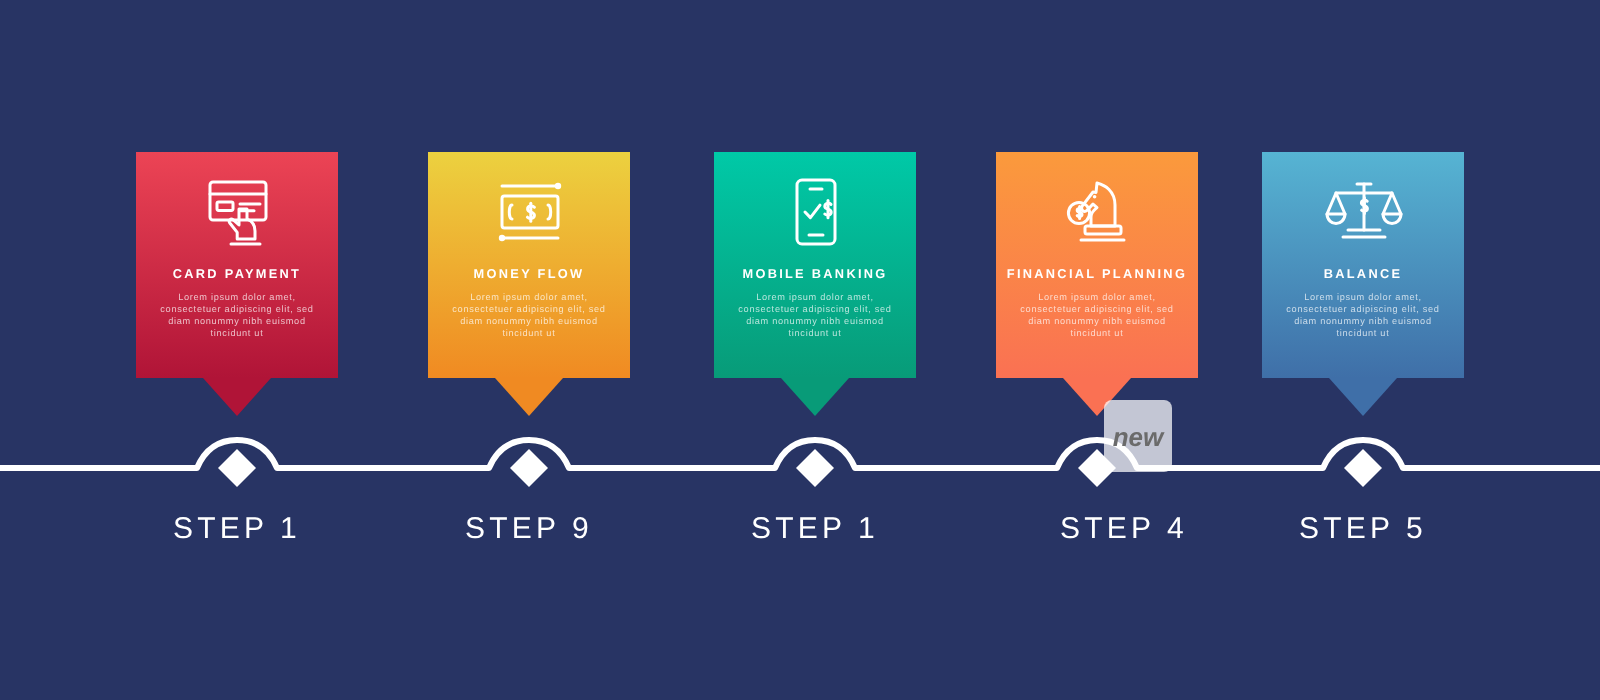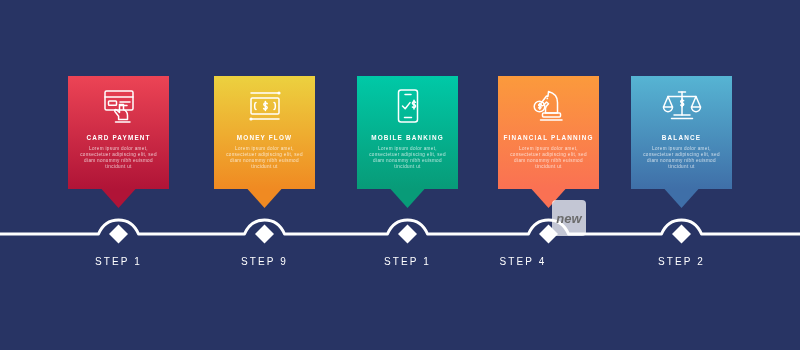--- a/index.html
+++ b/index.html
@@ -50,21 +50,21 @@
     text-align:center;
   }
 
   
   .timeline{position:absolute;left:0;top:207px;width:800px;height:56px;}
   .step-label{
     position:absolute;
     top:256px;
     width:120px;
     text-align:center;
-    font-size:10px;
+    font-size:15px;
     letter-spacing:2.1px;
     color:#ffffff;
     font-weight:normal;
     white-space:nowrap;
   }
 
   .wm-text{
     position:absolute;
     left:590px;top:148px;
     font-size:31px;
@@ -235,19 +235,19 @@
         <polygon points="407.5,17.5 417,27 407.5,36.5 398,27" fill="#ffffff"></polygon>
         <polygon points="548.5,17.5 558,27 548.5,36.5 539,27" fill="#ffffff"></polygon>
         <polygon points="681.5,17.5 691,27 681.5,36.5 672,27" fill="#ffffff"></polygon>
       </g>
   </svg>
 
   <div id="steps-layer">
       <div class="step-label" style="left: 58.5px;">STEP 1</div>
       <div class="step-label" style="left: 204.5px;">STEP 9</div>
       <div class="step-label" style="left: 347.5px;">STEP 1</div>
-      <div class="step-label" style="left: 463px; text-align: center;">STEP 4</div>
-      <div class="step-label" style="left: 621.5px;">STEP 2</div>
+      <div class="step-label" style="left: 502px; text-align: center;">STEP 4</div>
+      <div class="step-label" style="left: 621.5px;">STEP 5</div>
     </div>
 
   <div class="wm-badge">new</div>
 
 </div>
 
 </body></html>

